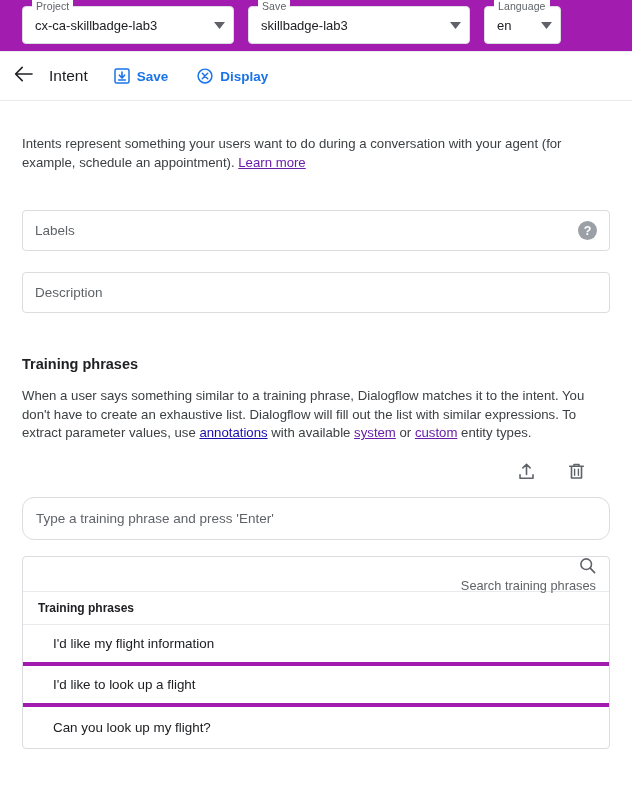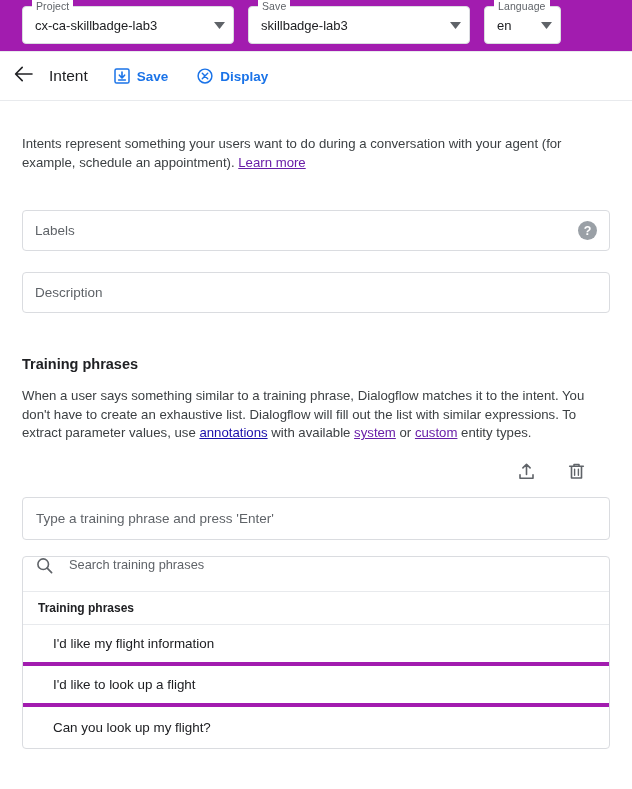--- a/index.html
+++ b/index.html
@@ -181,43 +181,43 @@
   .tool-btn {
     width: 28px; height: 28px;
     display: flex; align-items: center; justify-content: center;
     cursor: pointer;
   }
 
   .phrase-input {
     margin-top: 9px;
     height: 43px;
     border: 1px solid #dadce0;
-    border-radius: 4px;
+    border-radius: 12px;
     display: flex;
     align-items: center;
     padding: 0 13px;
     background: #fff;
   }
   .phrase-input .ph { font-size: 13.5px; color: #5f6368; }
 
   
   .table-card {
     margin-top: 16px;
     border: 1px solid #dadce0;
     border-radius: 4px;
     background: #fff;
     overflow: hidden;
   }
   .search-row {
     display: flex;
-    align-items: flex-start;
+    align-items: flex-end;
     height: 35px;
     padding: 0 13px;
     border-bottom: 1px solid #e8eaed;
-    gap: 16px;
+    flex-direction: column;
   }
   .search-row .ph { font-size: 12.8px; color: #5f6368; }
   .th-row {
     height: 33px;
     display: flex;
     align-items: center;
     padding: 0 13px 0 15px;
     border-bottom: 1px solid #e8eaed;
   }
   .th-row .th {

